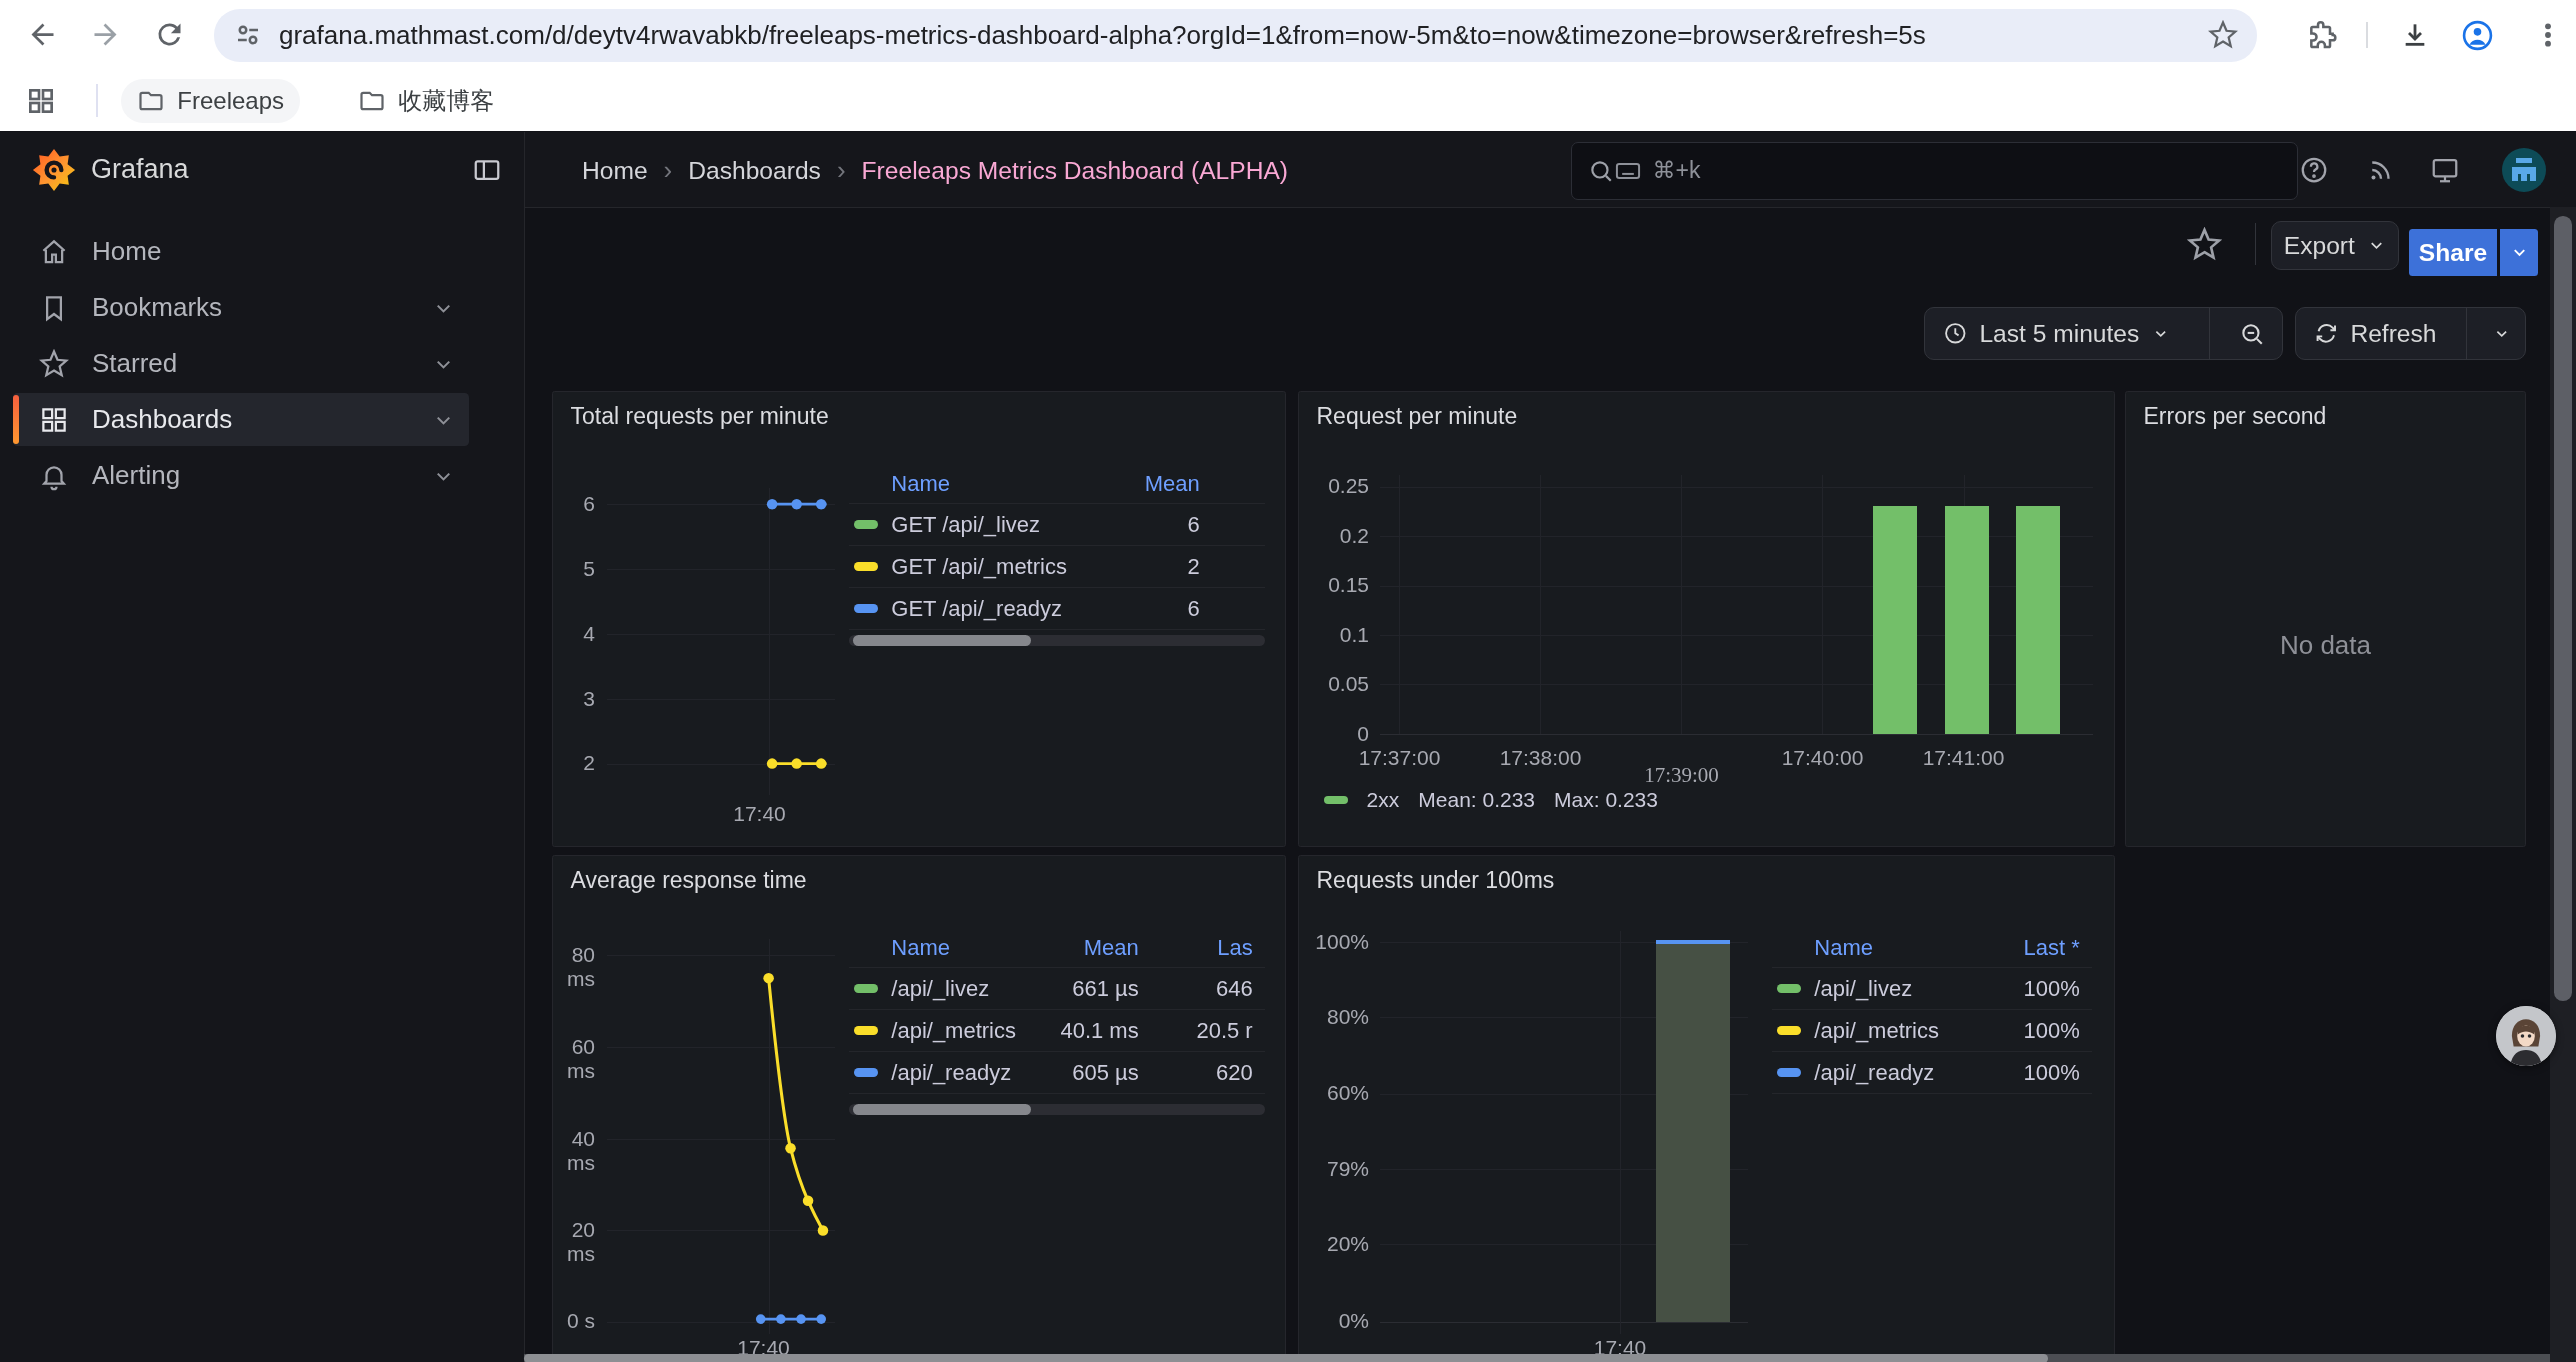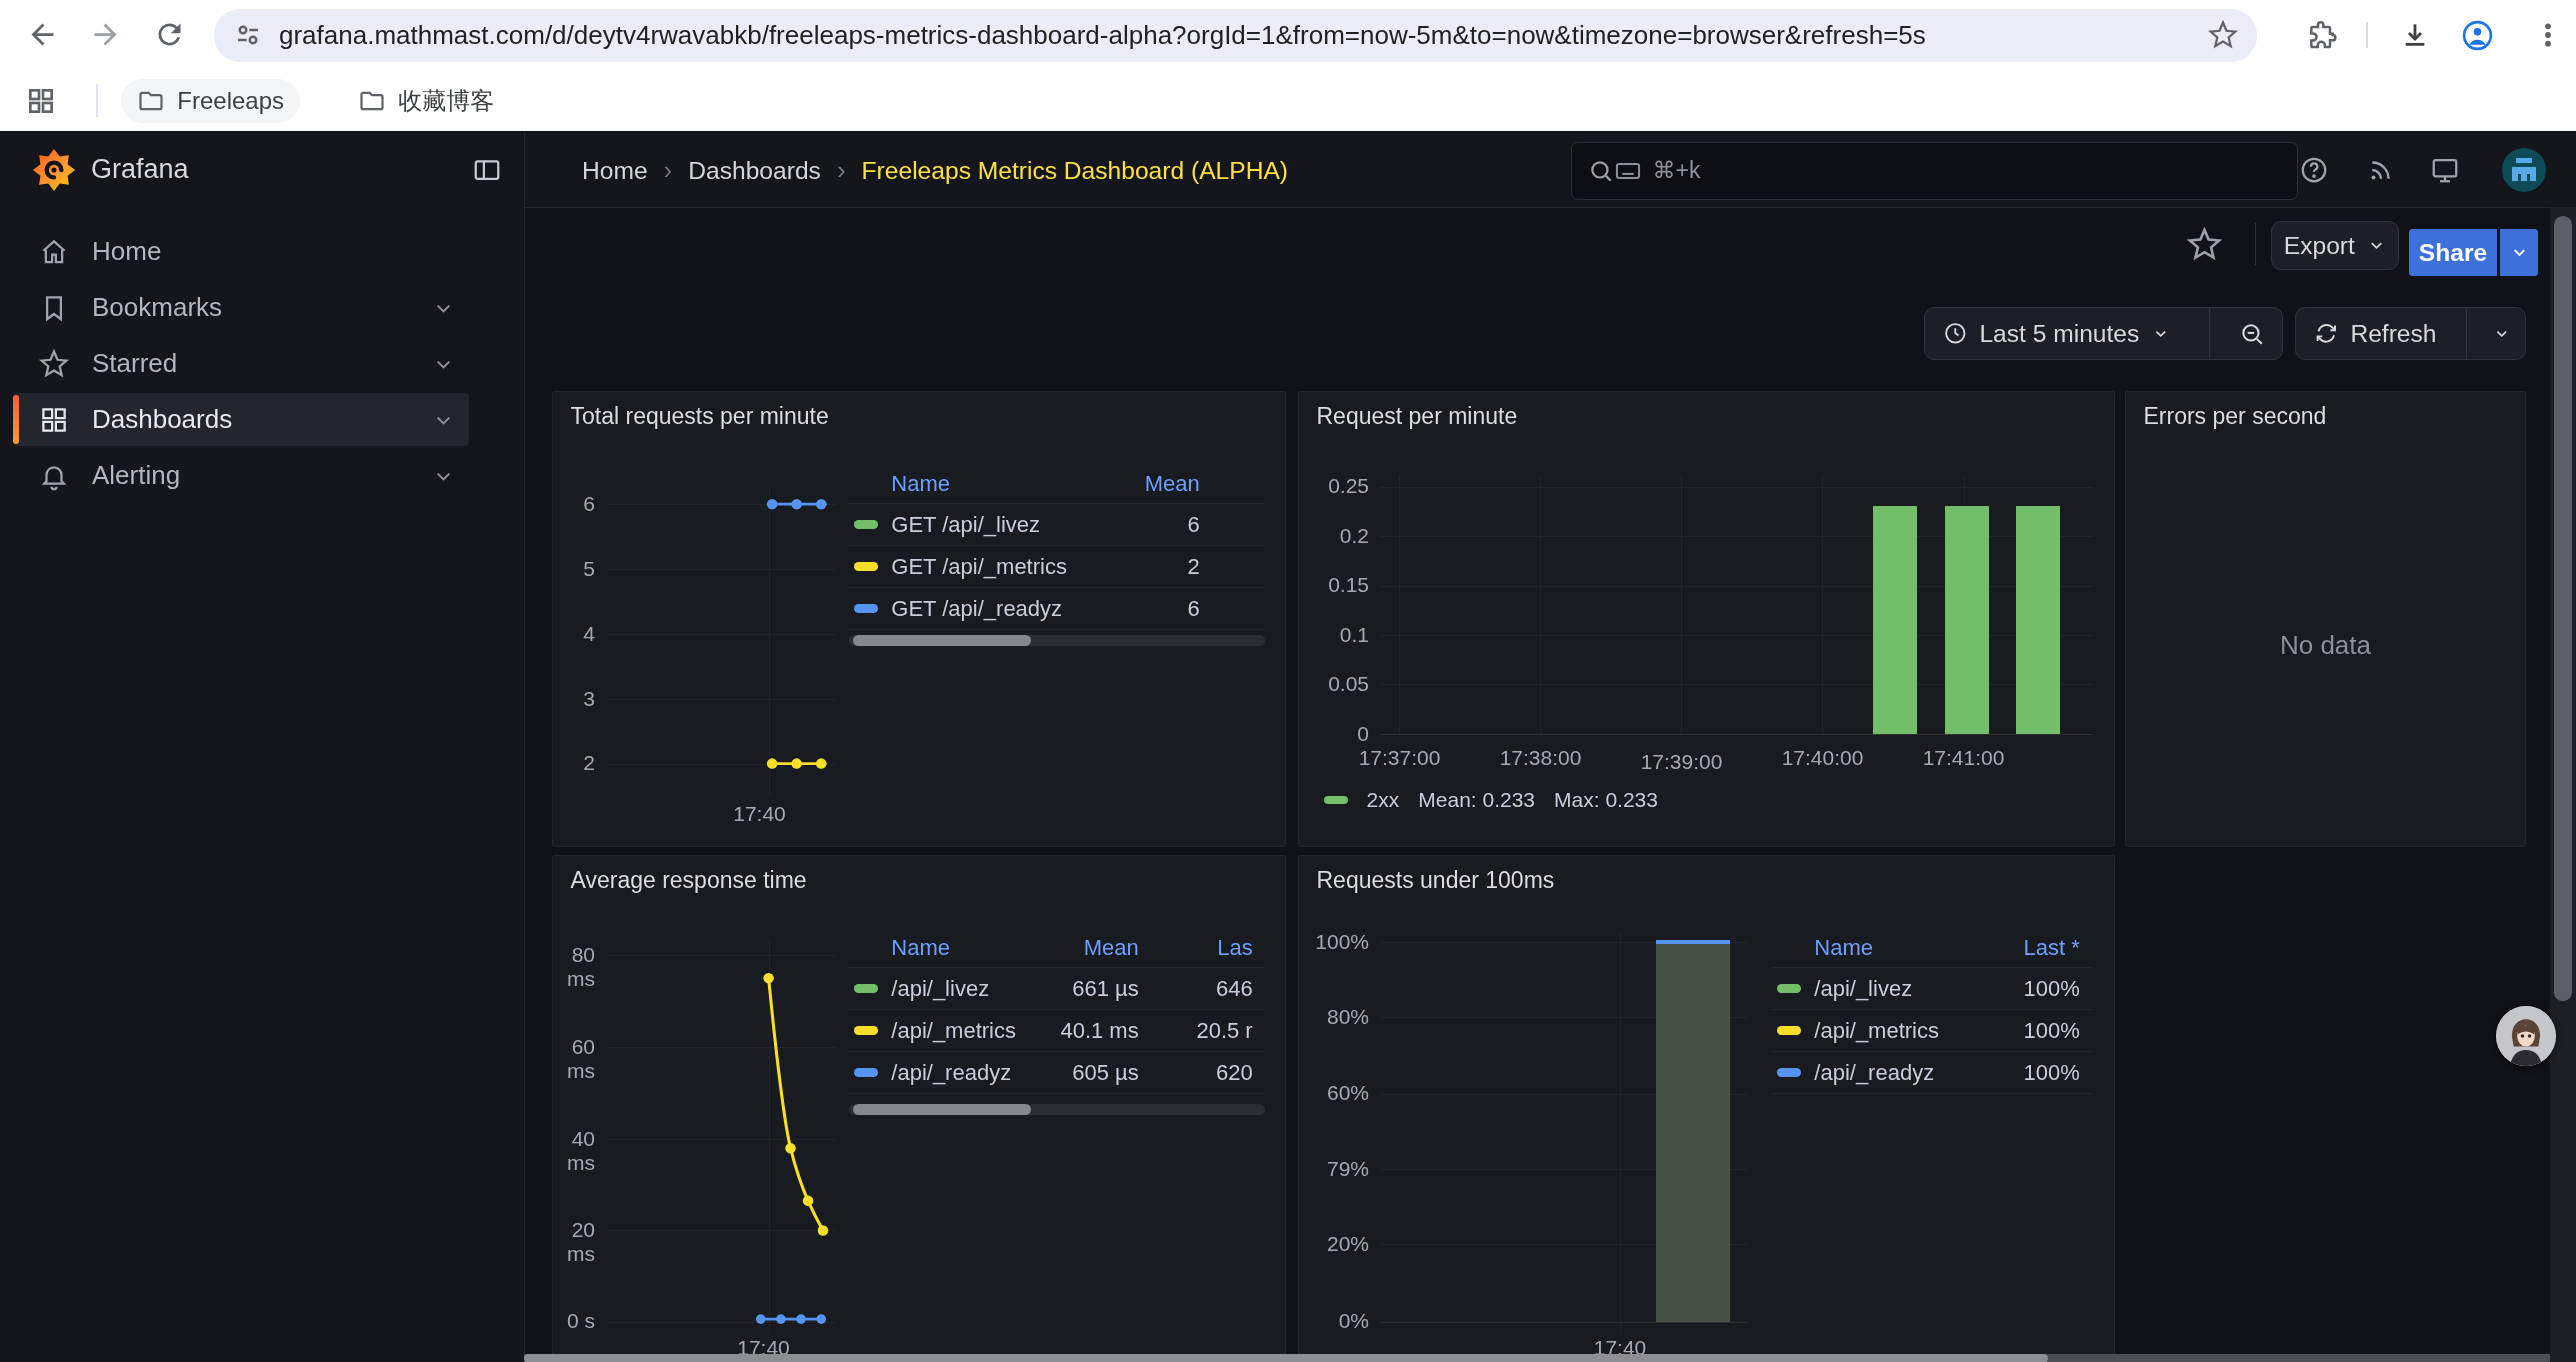--- a/index.html
+++ b/index.html
@@ -13,21 +13,21 @@
   .omnibox{position:absolute;left:214px;top:8.8px;width:2043px;height:53px;border-radius:26px;
            background:#e9edf8;display:flex;align-items:center;}
   .urltext{font-size:26px;color:#202124;white-space:nowrap;overflow:hidden;flex:1;margin-left:16px;}
   .bm-item{display:flex;align-items:center;gap:12.3px;font-size:24px;color:#3c4043;height:44px;
            padding:0 16px;border-radius:22px;}
   
   .gf{position:absolute;top:132px;left:0;width:2576px;height:1231px;background:#111217;overflow:hidden;}
   .gf-header{position:absolute;top:0;left:0;right:0;height:75px;background:#15161b;border-bottom:0.9px solid #25262b;}
   .brand{font-size:27px;font-weight:500;color:#d8d9da;}
   .crumb{font-size:24.6px;color:#d5d6db;font-weight:500;}
-  .crumb.dim{color:#fde047;font-weight:400;}
+  .crumb.dim{color:#f9a8d4;font-weight:400;}
   .crumb-sep{font-size:26px;color:#73757c;margin:0 16px;}
   .searchbox{position:absolute;left:1571px;top:9.6px;width:693px;height:56px;background:#0e0f14;
              border:0.9px solid #2c2e36;border-radius:7px;display:flex;align-items:center;padding:0 16px;}
   .searchbox input{background:transparent;border:0;outline:0;color:#8e9199;font-size:24.6px;flex:1;
                    font-family:"Liberation Sans",sans-serif;}
   .searchbox input::placeholder{color:#8e9199;}
   .kbd{color:#8e9199;font-size:23px;margin-left:10.5px;white-space:nowrap;}
   .gf-btn{position:absolute;height:47px;background:#1d1f26;border:0.9px solid #32343b;border-radius:10px;
           display:flex;align-items:center;justify-content:center;color:#d8d9da;font-size:24.6px;gap:12.3px;}
   .blue-btn{background:#3D71D9;border:0;color:#ffffff;font-weight:600;margin-top:8px;}
@@ -439,21 +439,21 @@
     <div class="vgrid" style="left:523px;top:83px;height:259px;"></div>
     <div class="vgrid" style="left:665px;top:83px;height:259px;"></div>
     <span class="ytick" style="left:0;top:82px;width:70px;">0.25</span>
     <span class="ytick" style="left:0;top:132px;width:70px;">0.2</span>
     <span class="ytick" style="left:0;top:181px;width:70px;">0.15</span>
     <span class="ytick" style="left:0;top:231px;width:70px;">0.1</span>
     <span class="ytick" style="left:0;top:280px;width:70px;">0.05</span>
     <span class="ytick" style="left:0;top:330px;width:70px;">0</span>
     <span class="xtick" style="left:39px;top:354px;width:123px;">17:37:00</span>
     <span class="xtick" style="left:180px;top:354px;width:123px;">17:38:00</span>
-    <span class="xtick" style="left:321px;top:358px;width:123px;">17:39:00</span>
+    <span class="xtick" style="left:321px;top:371px;width:123px;font-family:Liberation Serif, serif;">17:39:00</span>
     <span class="xtick" style="left:462px;top:354px;width:123px;">17:40:00</span>
     <span class="xtick" style="left:603px;top:354px;width:123px;">17:41:00</span>
     <div class="bar" style="left: 574px; top: 114px; width: 44px; height: 228px; background-color: rgb(115, 191, 105);"></div>
     <div class="bar" style="left: 646px; top: 114px; width: 44px; height: 228px; background-color: rgb(115, 191, 105);"></div>
     <div class="bar" style="left: 717px; top: 114px; width: 44px; height: 228px; background-color: rgb(115, 191, 105);"></div>
     <div class="legendrow" style="left:24.6px;top:396px;">
       <span class="swatch" style="background-color: rgb(115, 191, 105);"></span>
       <span>2xx</span>
       <span>Mean: 0.233</span>
       <span>Max: 0.233</span>

